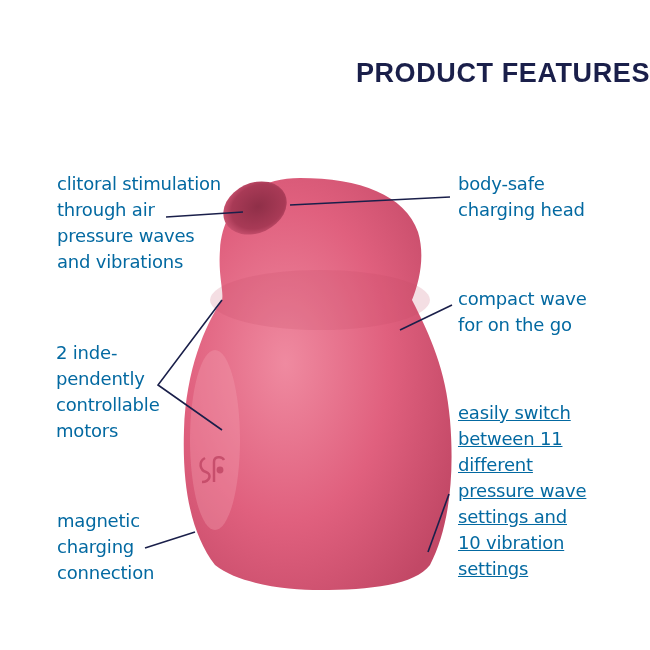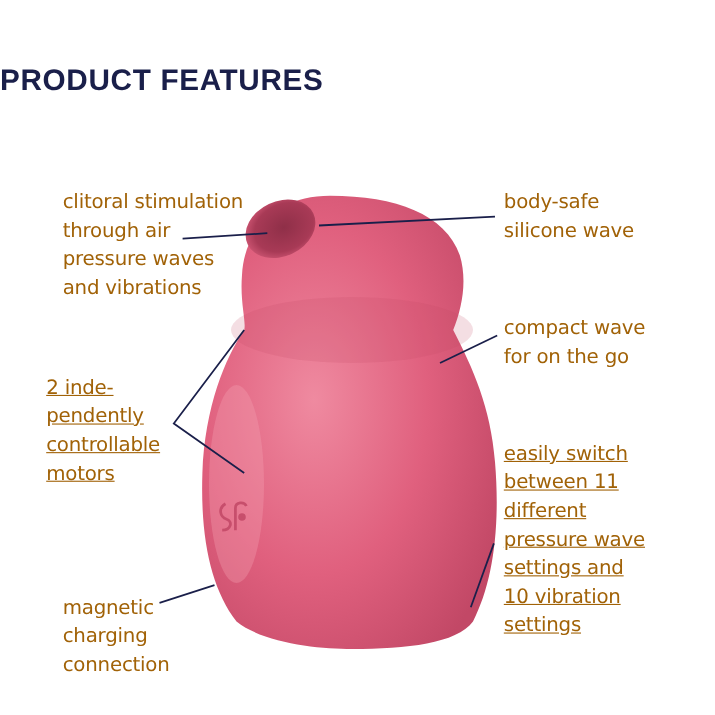--- a/index.html
+++ b/index.html
@@ -1,21 +1,21 @@
 <!DOCTYPE html>
 <html><head>
   <meta charset="utf-8">
   <style>
     html, body { margin: 0; padding: 0; background: #ffffff; }
     body { width: 650px; height: 650px; position: relative; overflow: hidden;
            font-family: "DejaVu Sans", "Liberation Sans", sans-serif; color: #1a1f4a; }
-    .title { position: absolute; left: 0; top: 58px; width: 650px; text-align: left;
+    .title { position: absolute; left: 0; top: 58px; width: 650px; text-align: right;
              font-family: "Liberation Sans", "DejaVu Sans", sans-serif; font-weight: bold;
              font-size: 27px; letter-spacing: 0.6px; color: #1a1f4a; }
-    .label { position: absolute; font-size: 18px; line-height: 26px; color: #a16207;
+    .label { position: absolute; font-size: 18px; line-height: 26px; color: #0369a1;
              white-space: pre-line; letter-spacing: -0.2px; }
     svg.art { position: absolute; left: 0; top: 0; }
   </style>
 </head>
 <body>
 
 <div class="title">PRODUCT FEATURES</div>
 
 <svg class="art" width="650" height="650" viewBox="0 0 650 650">
   <defs>
@@ -62,30 +62,30 @@
     <polyline points="222,300 158,385 222,430"></polyline>
     <line x1="145" y1="548" x2="195" y2="532"></line>
     <line x1="428" y1="552" x2="449" y2="494"></line>
   </g>
 </svg>
 
 <div class="label" style="left:57px; top:171px;">clitoral stimulation
 through air
 pressure waves
 and vibrations</div>
-<div class="label" style="left:42px; top:340px;text-decoration:underline;">2 inde-
+<div class="label" style="left:56px; top:340px;">2 inde-
 pendently
 controllable
 motors</div>
-<div class="label" style="left:57px; top:508px;margin-top:32px;">magnetic
+<div class="label" style="left:57px; top:508px;">magnetic
 charging
 connection</div>
 
 <div class="label" style="left:458px; top:171px;">body-safe
-silicone wave</div>
+charging head</div>
 <div class="label" style="left:458px; top:286px;">compact wave
 for on the go</div>
 <div class="label" style="left:458px; top:400px;text-decoration:underline;">easily switch
 between 11
 different
 pressure wave
 settings and
 10 vibration
 settings</div>
 

